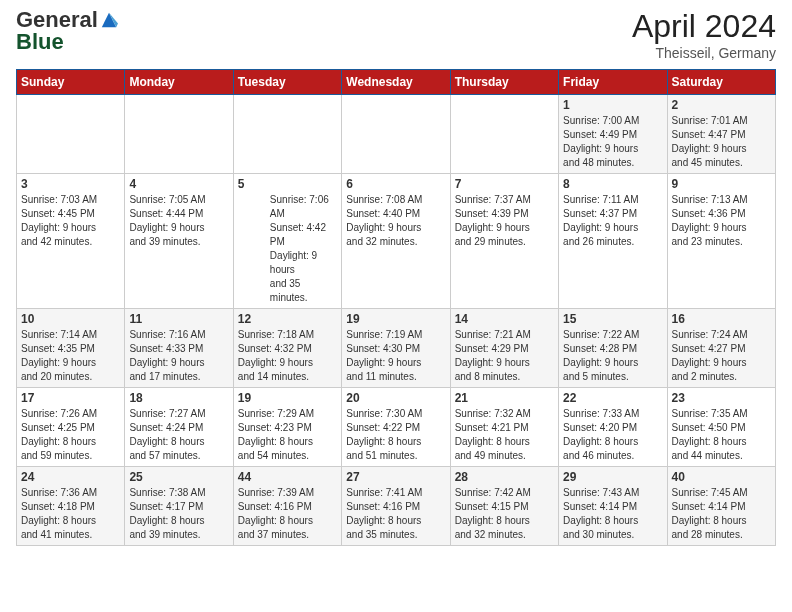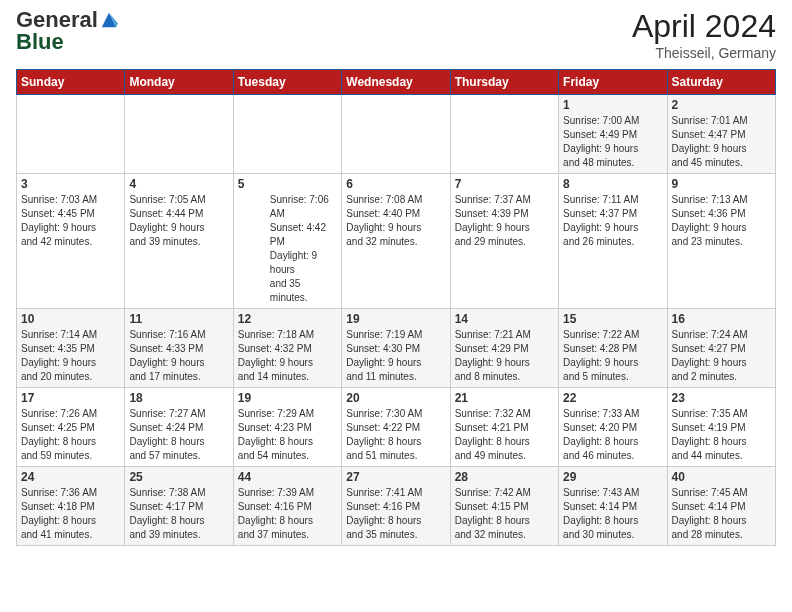--- a/index.html
+++ b/index.html
@@ -289,21 +289,21 @@
           <td>
             <span class="day-number">22</span>
             <div class="day-info" style="white-space: pre-line;">Sunrise: 7:33 AM
 Sunset: 4:20 PM
 Daylight: 8 hours
 and 46 minutes.</div>
           </td>
           <td>
             <span class="day-number">23</span>
             <div class="day-info" style="white-space: pre-line;">Sunrise: 7:35 AM
-Sunset: 4:19 PM
+Sunset: 4:50 PM
 Daylight: 8 hours
 and 44 minutes.</div>
           </td>
         </tr>
         <tr>
           <td>
             <span class="day-number">24</span>
             <div class="day-info" style="white-space: pre-line;">Sunrise: 7:36 AM
 Sunset: 4:18 PM
 Daylight: 8 hours

